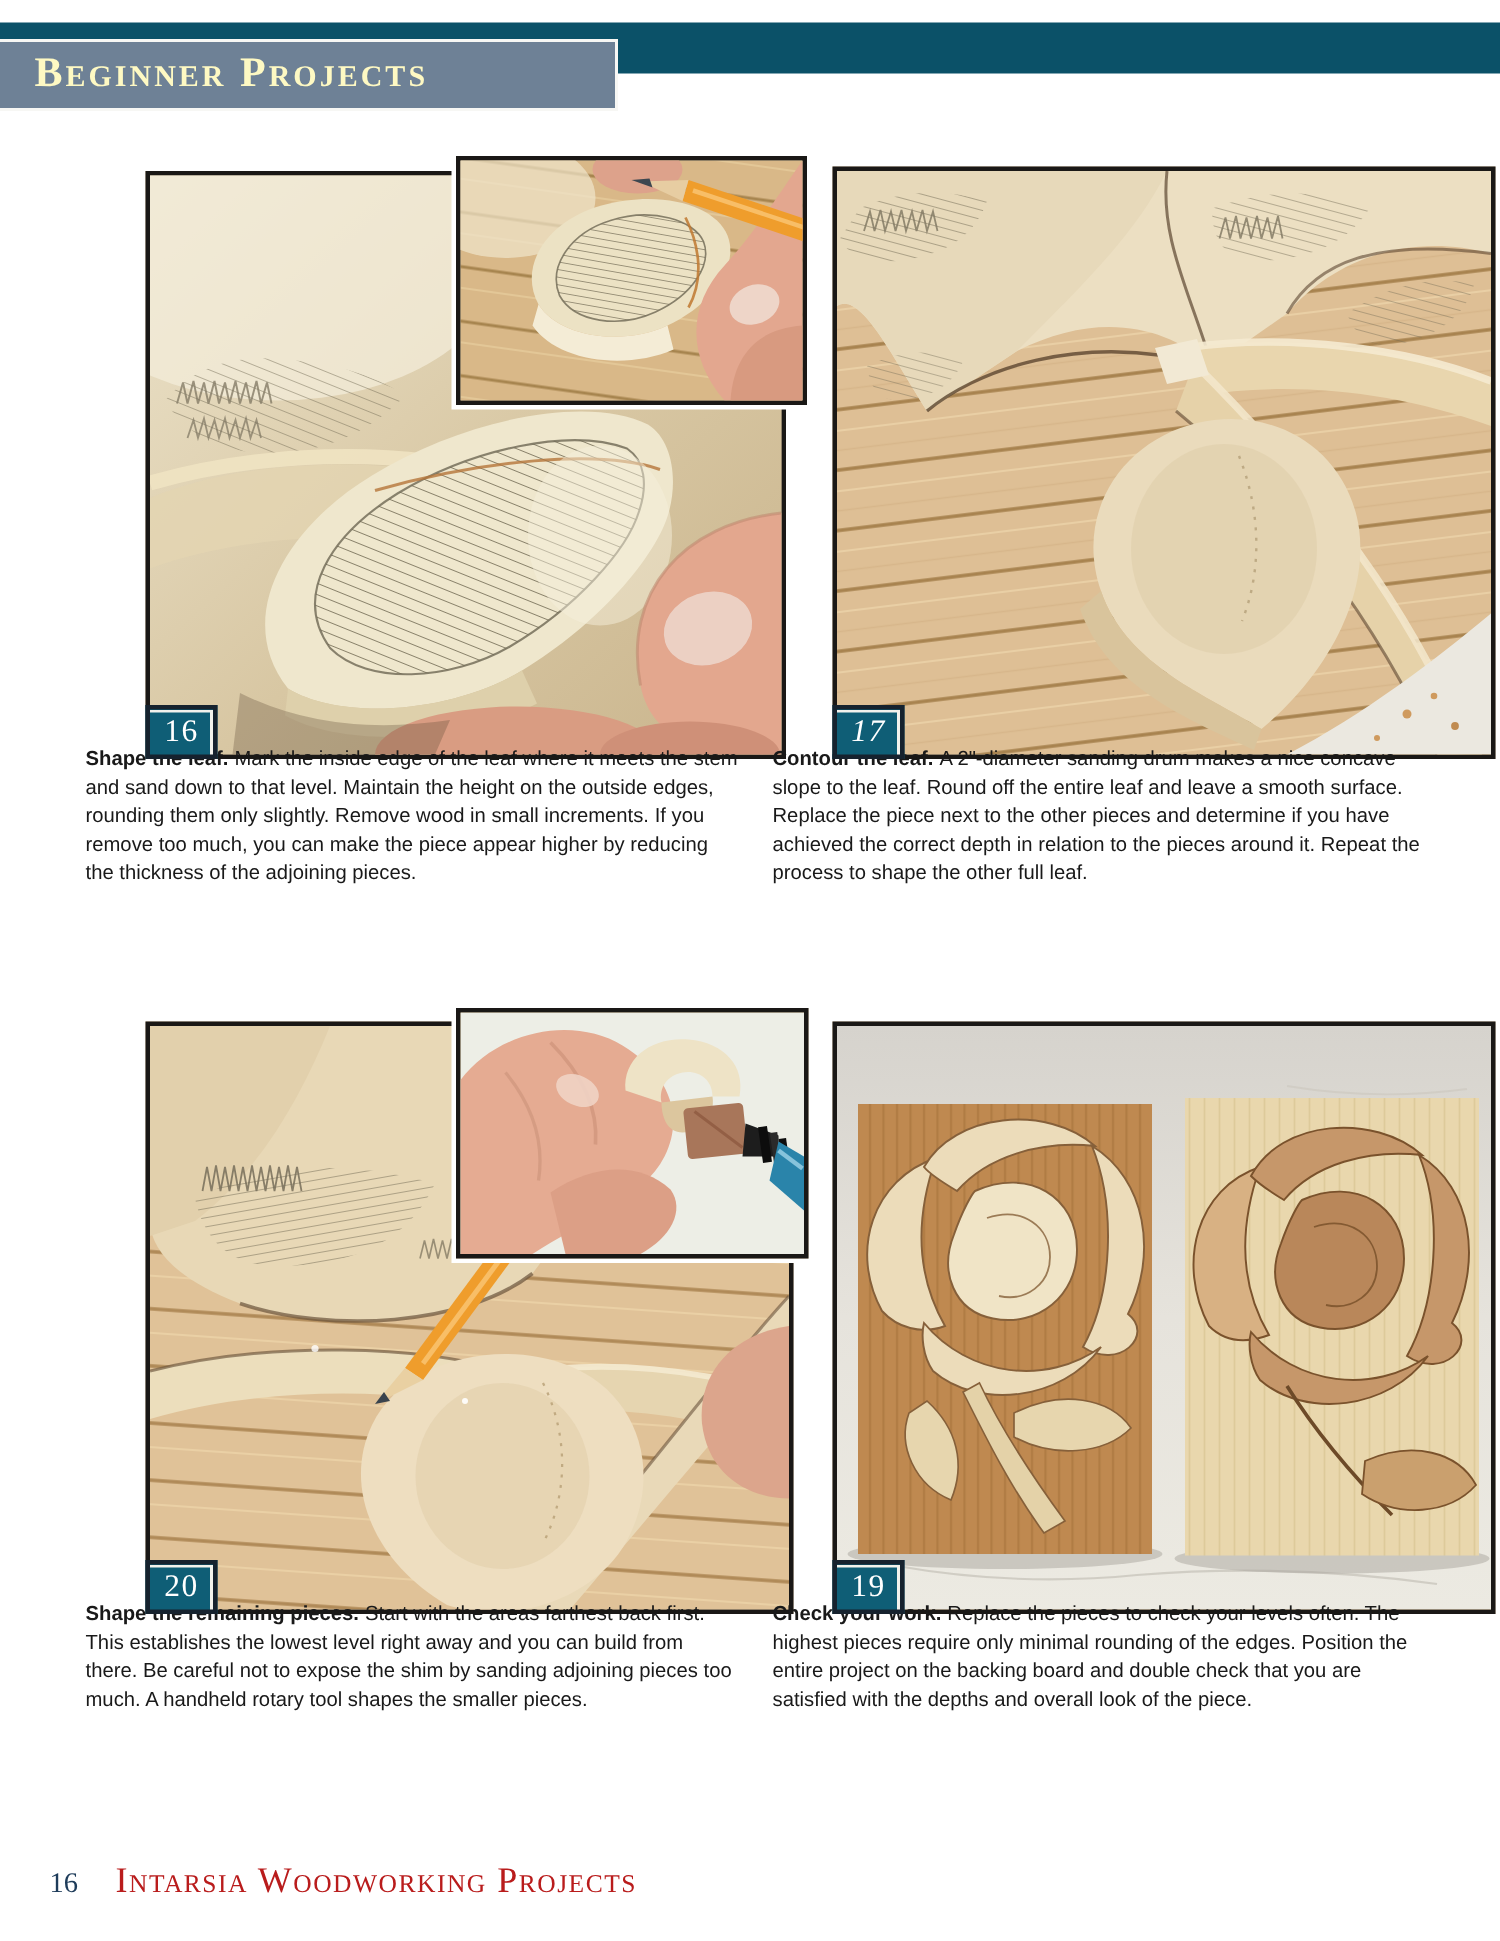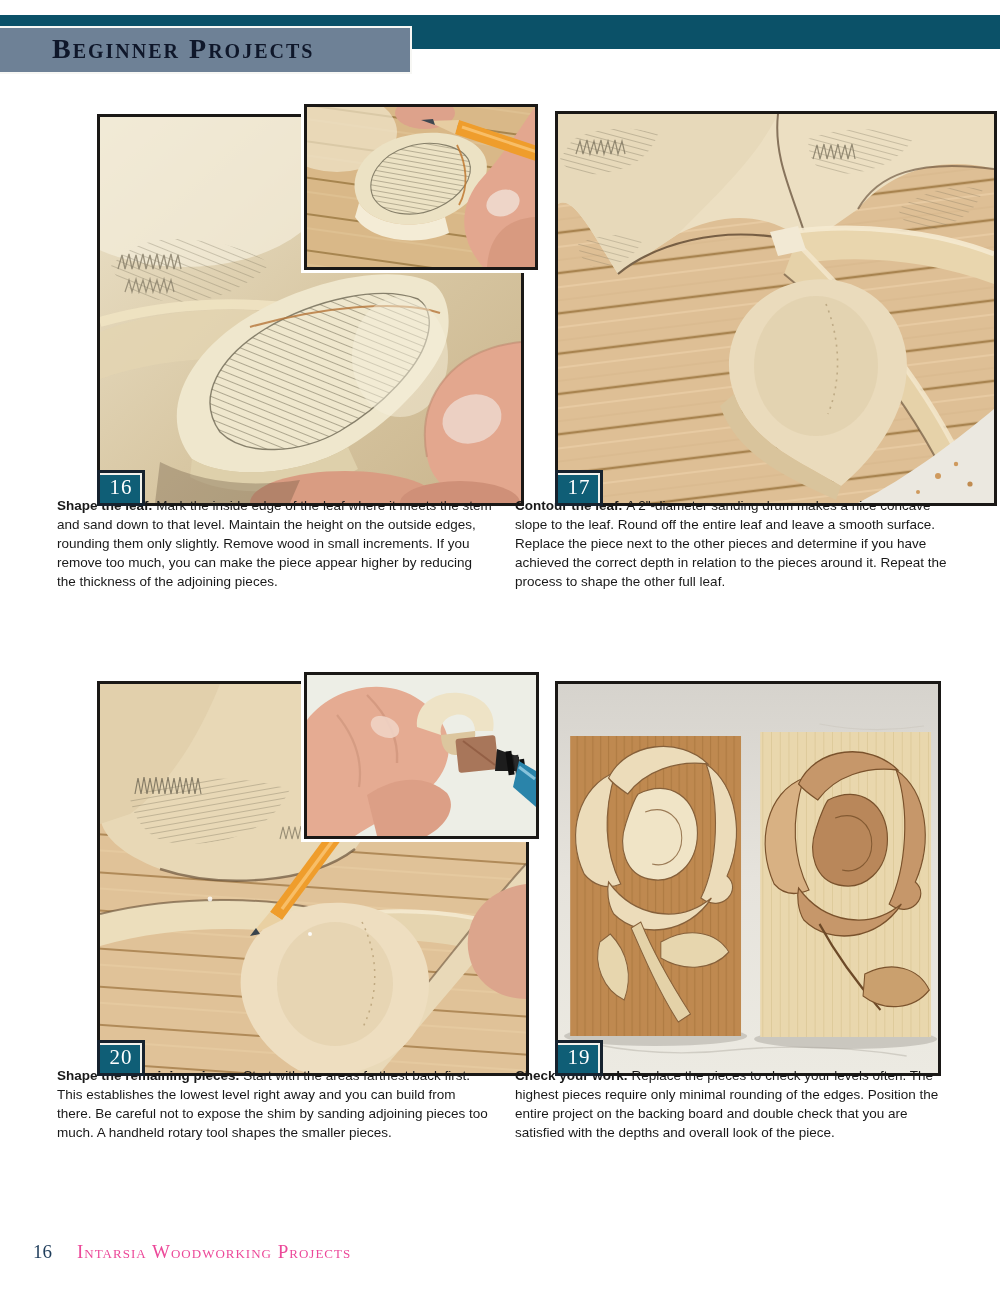--- a/index.html
+++ b/index.html
@@ -2,40 +2,40 @@
 <html><head>
 <meta charset="utf-8">
 <style>
   html,body{margin:0;padding:0;background:#ffffff;}
   .page{position:relative;width:1000px;height:1294px;background:#ffffff;overflow:hidden;
         font-family:"Liberation Sans",sans-serif;}
   
   .teal-band{position:absolute;left:0;top:15px;width:1000px;height:34px;background:#0b5168;}
   .banner{position:absolute;left:0;top:26px;width:412px;height:48px;box-sizing:border-box;
           background:#6e8196;border:2px solid #f7f7f4;border-left:none;z-index:3;}
-  .banner-title{display:block;line-height:42px;padding-left:52px;color:#0f172a;
+  .banner-title{display:block;line-height:42px;padding-left:23px;color:#fef9c3;
           font-family:"Liberation Serif",serif;font-variant:small-caps;font-size:28px;
           letter-spacing:2px;font-weight:600;}
   
   .photo{position:absolute;box-sizing:border-box;border:3px solid #1a1816;background:#d9c49e;}
   .photo svg{display:block;width:100%;height:100%;}
   .inset{z-index:2;box-shadow:0 0 0 3px #ffffff;}
   
   .badge{position:absolute;left:-3px;bottom:-3px;background:#0f5e76;border:3px solid #16222e;
          box-shadow:inset -2px 2px 0 0 #f2f2ec;min-width:30px;text-align:center;
          padding:2px 6px 3px 6px;z-index:4;}
   .badge span{font-family:"Liberation Serif",serif;font-size:21px;color:#ffffff;letter-spacing:1px;}
   
   .caption{position:absolute;margin:0;color:#191919;font-size:13.5px;line-height:19px;}
   .caption b{font-weight:700;margin-right:4px;}
   
   .footer{position:absolute;left:33px;top:1241px;display:flex;align-items:baseline;gap:25px;
           font-family:"Liberation Serif",serif;}
   .footer .pagenum{font-size:19px;color:#1e3c5a;}
-  .footer .booktitle{font-size:19px;color:#ec4899;font-variant:small-caps;letter-spacing:1px;}
+  .footer .booktitle{font-size:24px;color:#b91c1c;font-variant:small-caps;letter-spacing:1px;}
 </style>
 </head>
 <body>
 
 <div class="page">
 
   <div class="teal-band"></div>
   <div class="banner">
     <span class="banner-title">Beginner Projects</span>
   </div>
@@ -109,21 +109,21 @@
       <path d="M228,110 C200,112 182,128 180,160 L228,160 Z" fill="#d89a80"></path>
       <ellipse cx="196" cy="96" rx="17" ry="13" fill="#eed5c8" transform="rotate(-20 196 96)"></ellipse>
 
       <polygon points="236,41 152,13 148,27 232,55" fill="#ef9d2c"></polygon>
       <line x1="230" y1="45" x2="155" y2="20" stroke="#f8be67" stroke-width="3"></line>
       <polygon points="152,13 148,27 120,14" fill="#e7cda2"></polygon>
       <polygon points="128,18 126,12 114,13" fill="#3e4750"></polygon>
     </svg>
   </figure>
 
-  <figure class="photo" style="left:515px;top:95px;width:442px;height:395px;">
+  <figure class="photo" style="left:515px;top:95px;width:442px;height:395px;font-style:italic;">
     <svg viewBox="0 0 436 389" preserveAspectRatio="none">
       <defs>
         <pattern id="pl17" width="40" height="40" patternUnits="userSpaceOnUse" patternTransform="rotate(-7)">
           <rect width="40" height="40" fill="#debf95"></rect>
           <line x1="0" y1="38" x2="40" y2="38" stroke="#a8834f" stroke-width="2.4"></line>
           <line x1="0" y1="12" x2="40" y2="12" stroke="#ecd3a9" stroke-width="1.4" opacity=".8"></line>
           <line x1="0" y1="25" x2="40" y2="25" stroke="#d2b184" stroke-width="1" opacity=".6"></line>
         </pattern>
         <pattern id="ha17" width="6" height="6" patternUnits="userSpaceOnUse" patternTransform="rotate(105)">
           <line x1="0" y1="0" x2="0" y2="6" stroke="#6f6852" stroke-width="1.1"></line>
@@ -238,21 +238,21 @@
 
       <polygon points="190,74 212,82 212,96 188,96" fill="#1d1d1d"></polygon>
       <rect x="200" y="76" width="6" height="24" fill="#0d0d0d" transform="rotate(-8 203 88)"></rect>
       <rect x="208" y="80" width="5" height="26" fill="#2a2a2a" transform="rotate(-8 210 93)"></rect>
       <rect x="214" y="84" width="5" height="28" fill="#0d0d0d" transform="rotate(-8 216 98)"></rect>
       <polygon points="212,86 229,96 229,132 206,112" fill="#2a84aa"></polygon>
       <line x1="212" y1="92" x2="228" y2="104" stroke="#9fd3e8" stroke-width="3" opacity=".8"></line>
     </svg>
   </figure>
 
-  <figure class="photo" style="left:515px;top:665px;width:386px;height:395px;">
+  <figure class="photo" style="left:515px;top:665px;width:442px;height:395px;">
     <svg viewBox="0 0 436 389" preserveAspectRatio="none">
       <defs>
         <linearGradient id="bg19" x1="0" y1="0" x2="0" y2="1">
           <stop offset="0" stop-color="#d6d3cd"></stop>
             <stop offset=".5" stop-color="#e6e3dc"></stop>
             <stop offset="1" stop-color="#eceae2"></stop>
         </linearGradient>
         <pattern id="gr19L" width="9" height="20" patternUnits="userSpaceOnUse">
           <rect width="9" height="20" fill="#bf8950"></rect>
           <line x1="4" y1="0" x2="4" y2="20" stroke="#a8743d" stroke-width="1.4" opacity=".7"></line>

